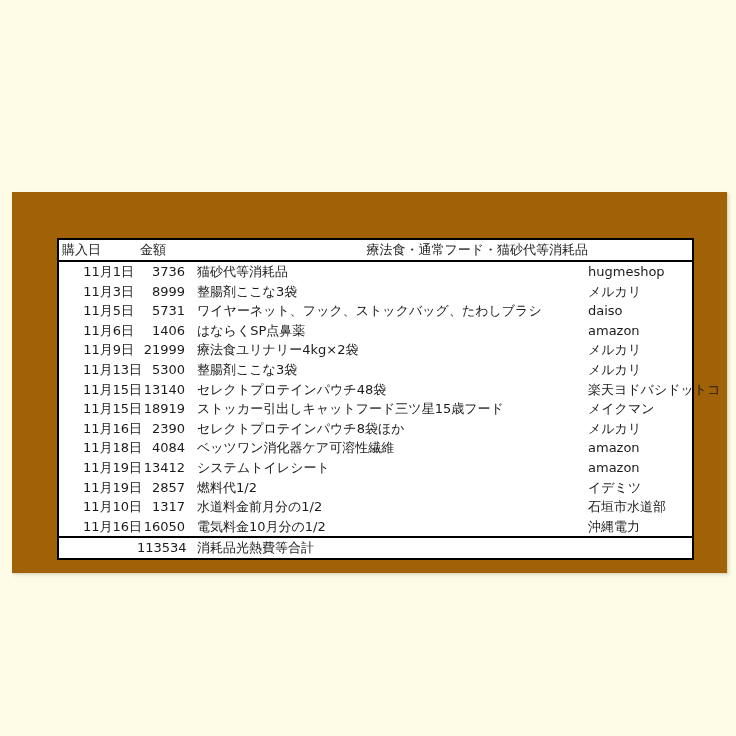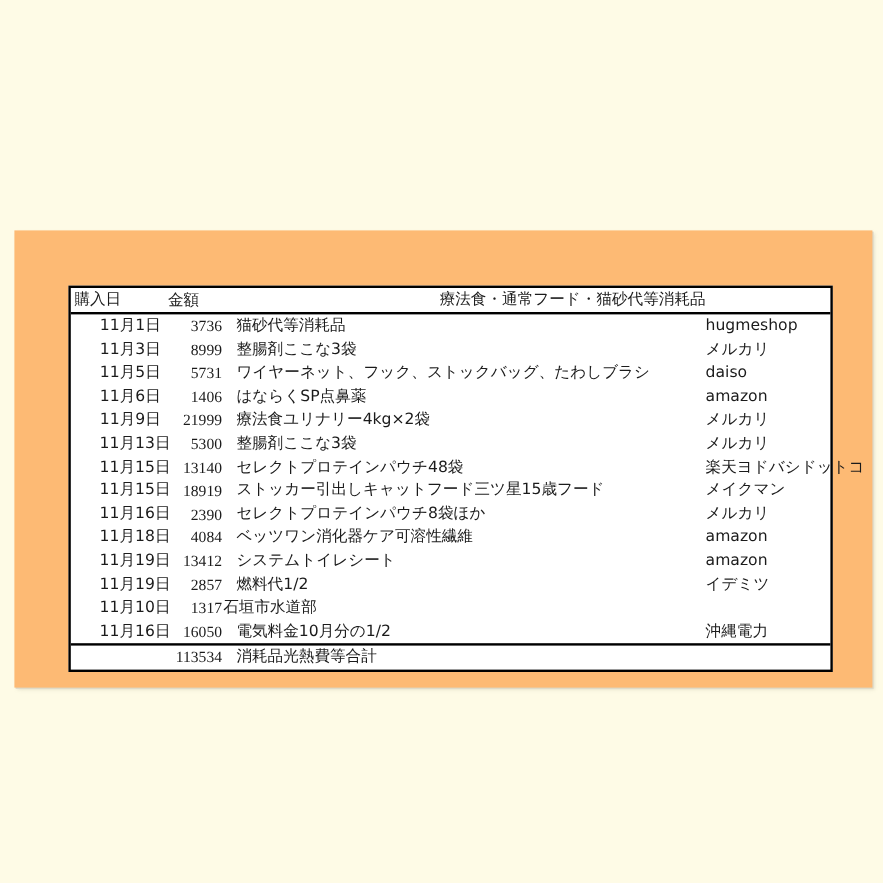--- a/index.html
+++ b/index.html
@@ -8,21 +8,21 @@
     background: #fefbe6;
     font-family: "DejaVu Sans", "Liberation Sans", sans-serif;
     color: #1b1b1b;
     overflow: hidden;
     position: relative;
   }
   .panel {
     position: absolute;
     left: 12px; top: 192px;
     width: 715px; height: 381px;
-    background: #fdba74;
+    background: #a16207;
     box-shadow: 1px 1px 0 #dcd8c6, 2px 2px 3px rgba(170,165,140,0.35);
     overflow: hidden;
   }
   .etable {
     position: absolute;
     left: 45px; top: 46px;
     width: 633px;
     border: 2px solid #000;
     background: #fff;
     font-size: 13px;
@@ -37,21 +37,21 @@
     height: 20px; line-height: 20px;
     border-bottom: 2px solid #000;
   }
   .row.total {
     height: 20px; line-height: 20px;
     border-top: 2px solid #000;
     justify-content: center;
   }
   .cell { overflow: visible; }
   .cell.date   { width: 78px;  text-align: right; padding-right: 3px; box-sizing: border-box; flex: none; padding-left: 24px; }
-  .cell.amount { width: 49px;  text-align: right; padding-right: 1px; box-sizing: border-box; flex: none; font-family: Liberation Serif, serif; }
+  .cell.amount { width: 49px;  text-align: right; padding-right: 1px; box-sizing: border-box; flex: none; }
   .cell.desc   { flex: 1 1 auto; padding-left: 11px; box-sizing: border-box; min-width: 0; }
   .cell.vendor { width: 104px; flex: none; text-align: left; }
   .row.header .cell.date   { text-align: left; padding-left: 3px; }
   .row.header .cell.amount { text-align: left; padding-left: 3px; }
   .row.header .cell.desc   { text-align: right; padding-left: 0; }
 </style>
 </head>
 <body>
 
 <div class="panel">
@@ -133,20 +133,21 @@
         </div>
         <div class="row">
           <div class="cell date">11月19日</div>
           <div class="cell amount">2857</div>
           <div class="cell desc">燃料代1/2</div>
           <div class="cell vendor">イデミツ</div>
         </div>
         <div class="row">
           <div class="cell date">11月10日</div>
           <div class="cell amount">1317</div>
+          <div class="cell desc">水道料金前月分の1/2</div>
           <div class="cell vendor">石垣市水道部</div>
         </div>
         <div class="row">
           <div class="cell date">11月16日</div>
           <div class="cell amount">16050</div>
           <div class="cell desc">電気料金10月分の1/2</div>
           <div class="cell vendor">沖縄電力</div>
         </div>
       </div>
 

